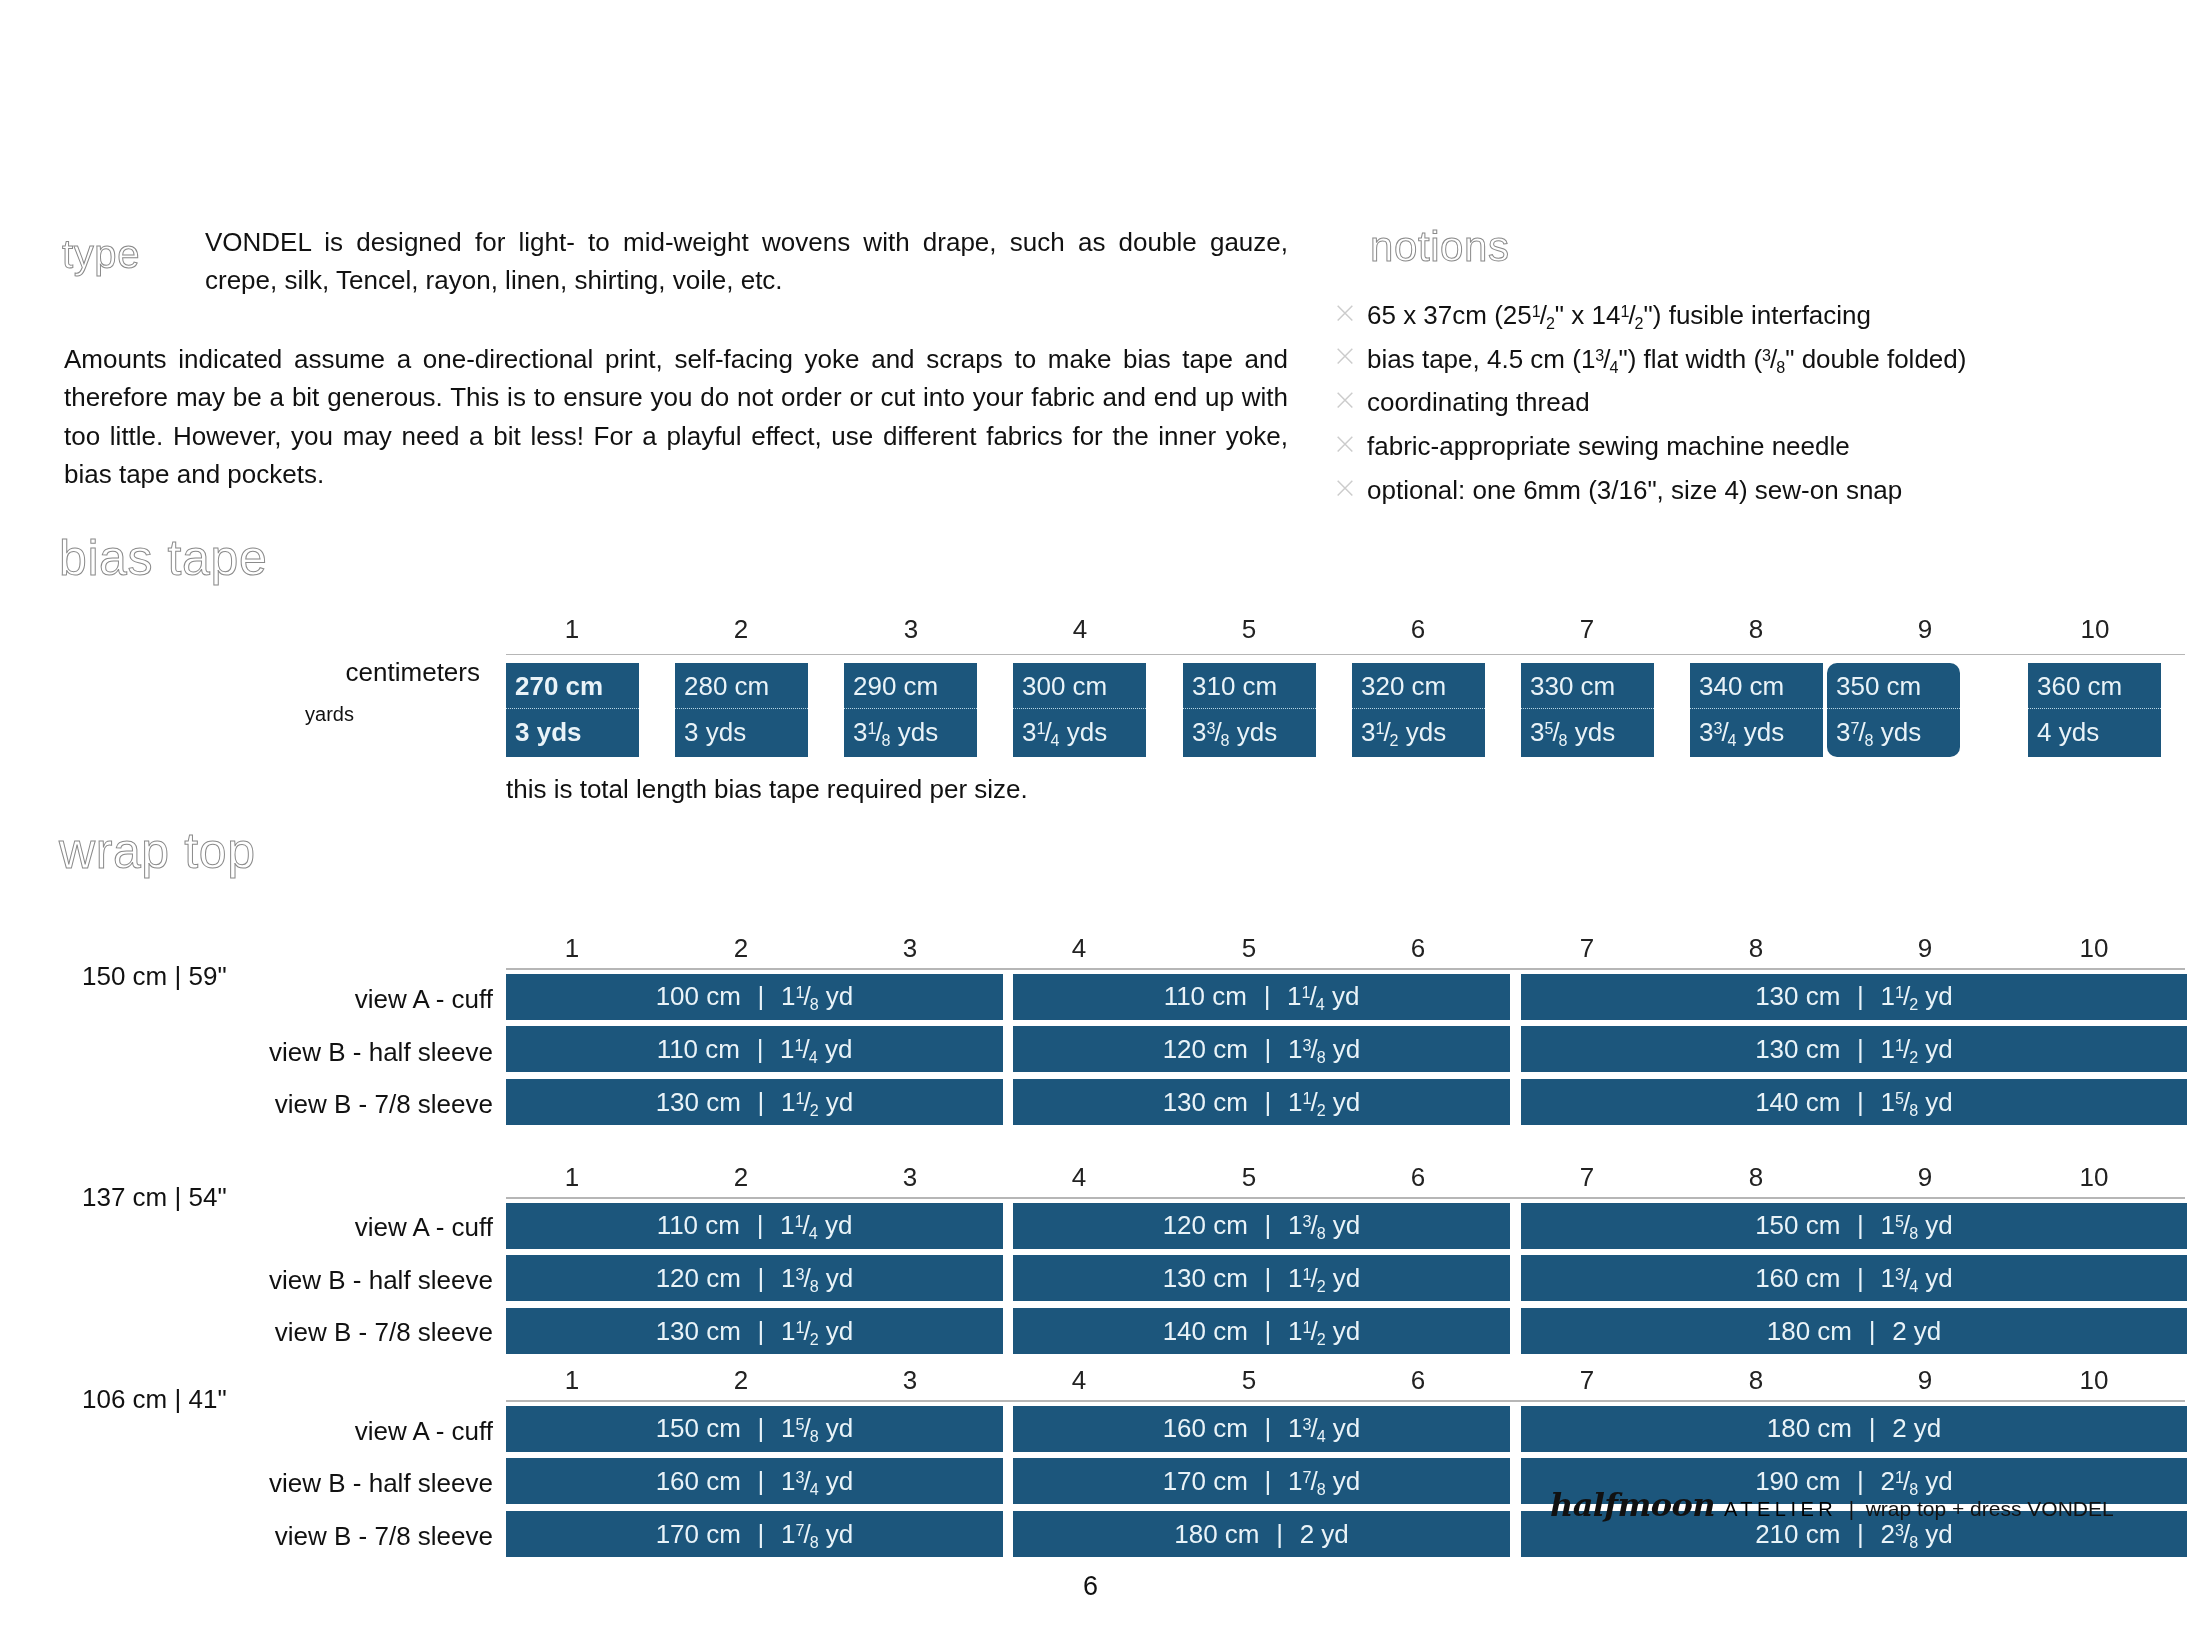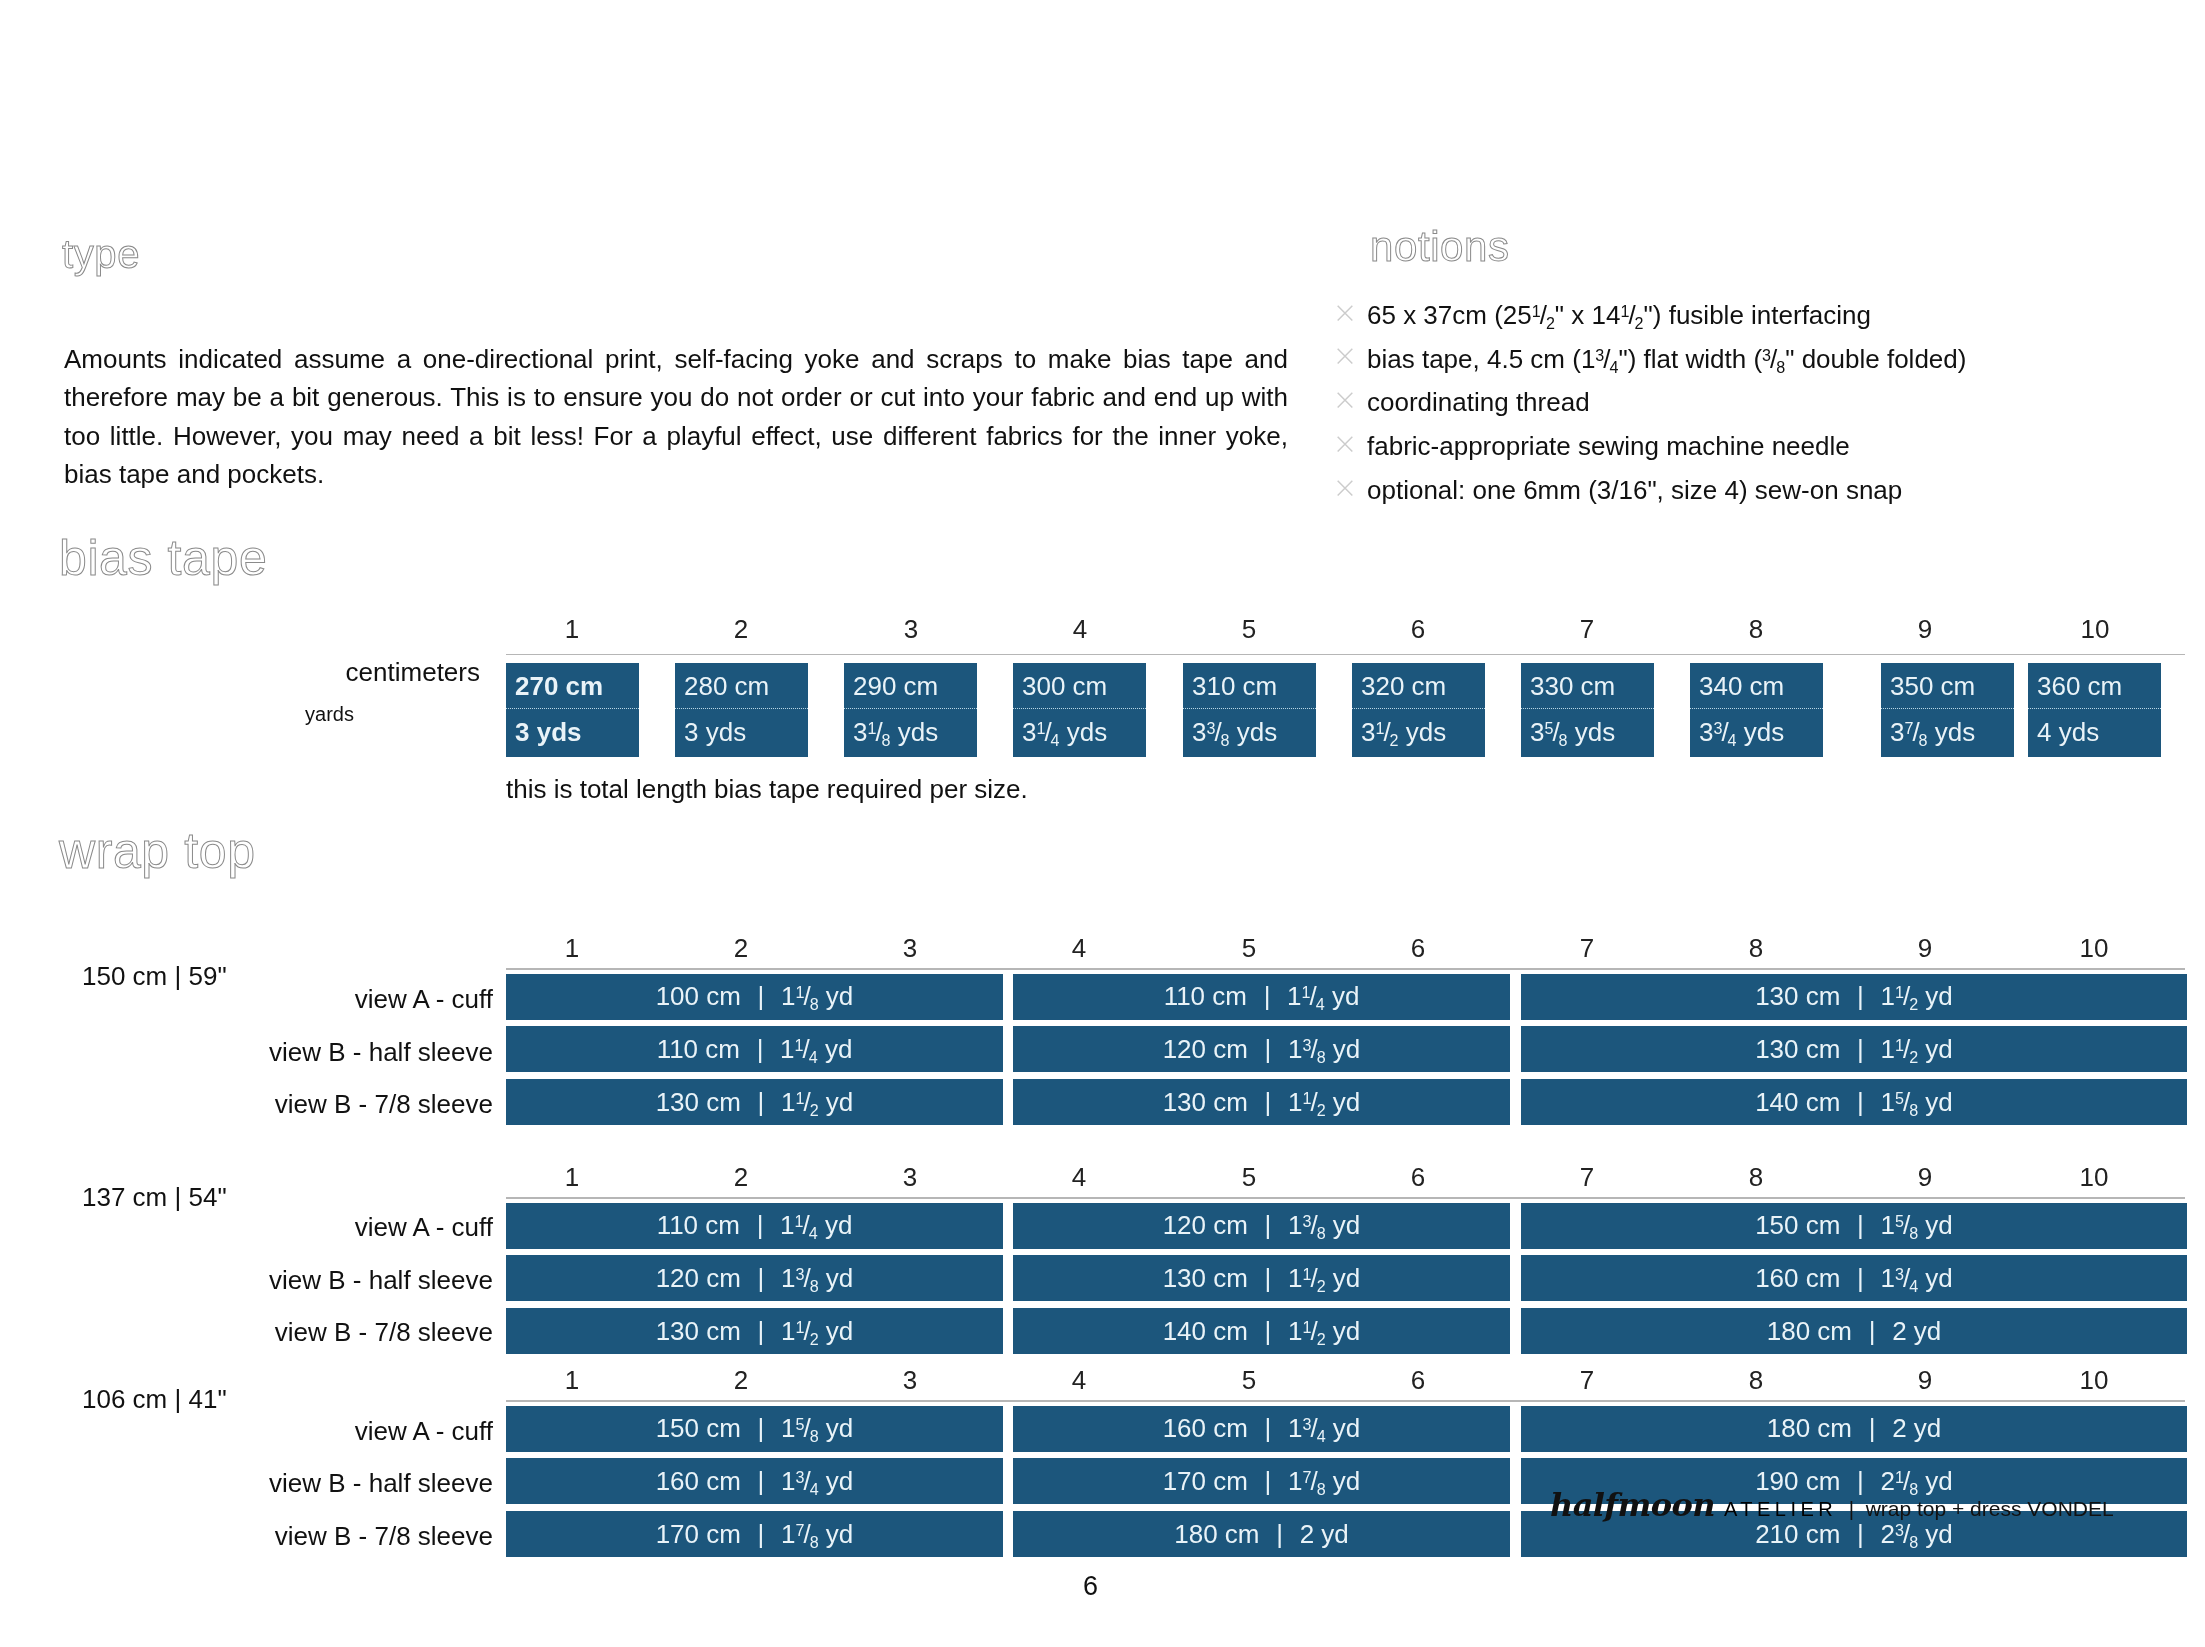--- a/index.html
+++ b/index.html
@@ -109,20 +109,21 @@
   .brand-pipe{font-size:20.5px;margin:0 11.5px;color:#111;}
   .brand-doc{font-size:21px;color:#111;}
 </style>
 </head>
 <body>
 
 <div class="page">
 
 
   <div class="type-label hollow">type</div>
+  <div class="type-text">VONDEL is designed for light- to mid-weight wovens with drape, such as double gauze, crepe, silk, Tencel, rayon, linen, shirting, voile, etc.</div>
   <div class="intro-text">Amounts indicated assume a one-directional print, self-facing yoke and scraps to make bias tape and therefore may be a bit generous. This is to ensure you do not order or cut into your fabric and end up with too little. However, you may need a bit less! For a playful effect, use different fabrics for the inner yoke, bias tape and pockets.</div>
 
   <div class="notions-label hollow">notions</div>
   <div class="notions-list" id="notions-list">
       <div class="notion-row">
         <span class="notion-bullet"><svg width="22" height="22" viewBox="0 0 24 24" aria-hidden="true">
             <path d="M4 3 L20 19 M20 3 L4 19" stroke="#cccccc" stroke-width="1.6" fill="none"></path>
           </svg></span>
         <span class="notion-text">65 x 37cm (25<span class="frac"><sup>1</sup><span class="sl">/</span><sub>2</sub></span>" x 14<span class="frac"><sup>1</sup><span class="sl">/</span><sub>2</sub></span>") fusible interfacing</span>
       </div>
@@ -196,21 +197,21 @@
           <div class="bias-yd">3<span class="frac"><sup>1</sup><span class="sl">/</span><sub>2</sub></span> yds</div>
         </div>
         <div class="bias-cell" style="left: 1015px;">
           <div class="bias-cm">330 cm</div>
           <div class="bias-yd">3<span class="frac"><sup>5</sup><span class="sl">/</span><sub>8</sub></span> yds</div>
         </div>
         <div class="bias-cell" style="left: 1184px;">
           <div class="bias-cm">340 cm</div>
           <div class="bias-yd">3<span class="frac"><sup>3</sup><span class="sl">/</span><sub>4</sub></span> yds</div>
         </div>
-        <div class="bias-cell" style="left: 1375px;">
+        <div class="bias-cell" style="left: 1321px; border-radius: 10px;">
           <div class="bias-cm">350 cm</div>
           <div class="bias-yd">3<span class="frac"><sup>7</sup><span class="sl">/</span><sub>8</sub></span> yds</div>
         </div>
         <div class="bias-cell" style="left: 1522px;">
           <div class="bias-cm">360 cm</div>
           <div class="bias-yd">4 yds</div>
         </div>
       </div>
   </div>
   <div class="bias-note">this is total length bias tape required per size.</div>

